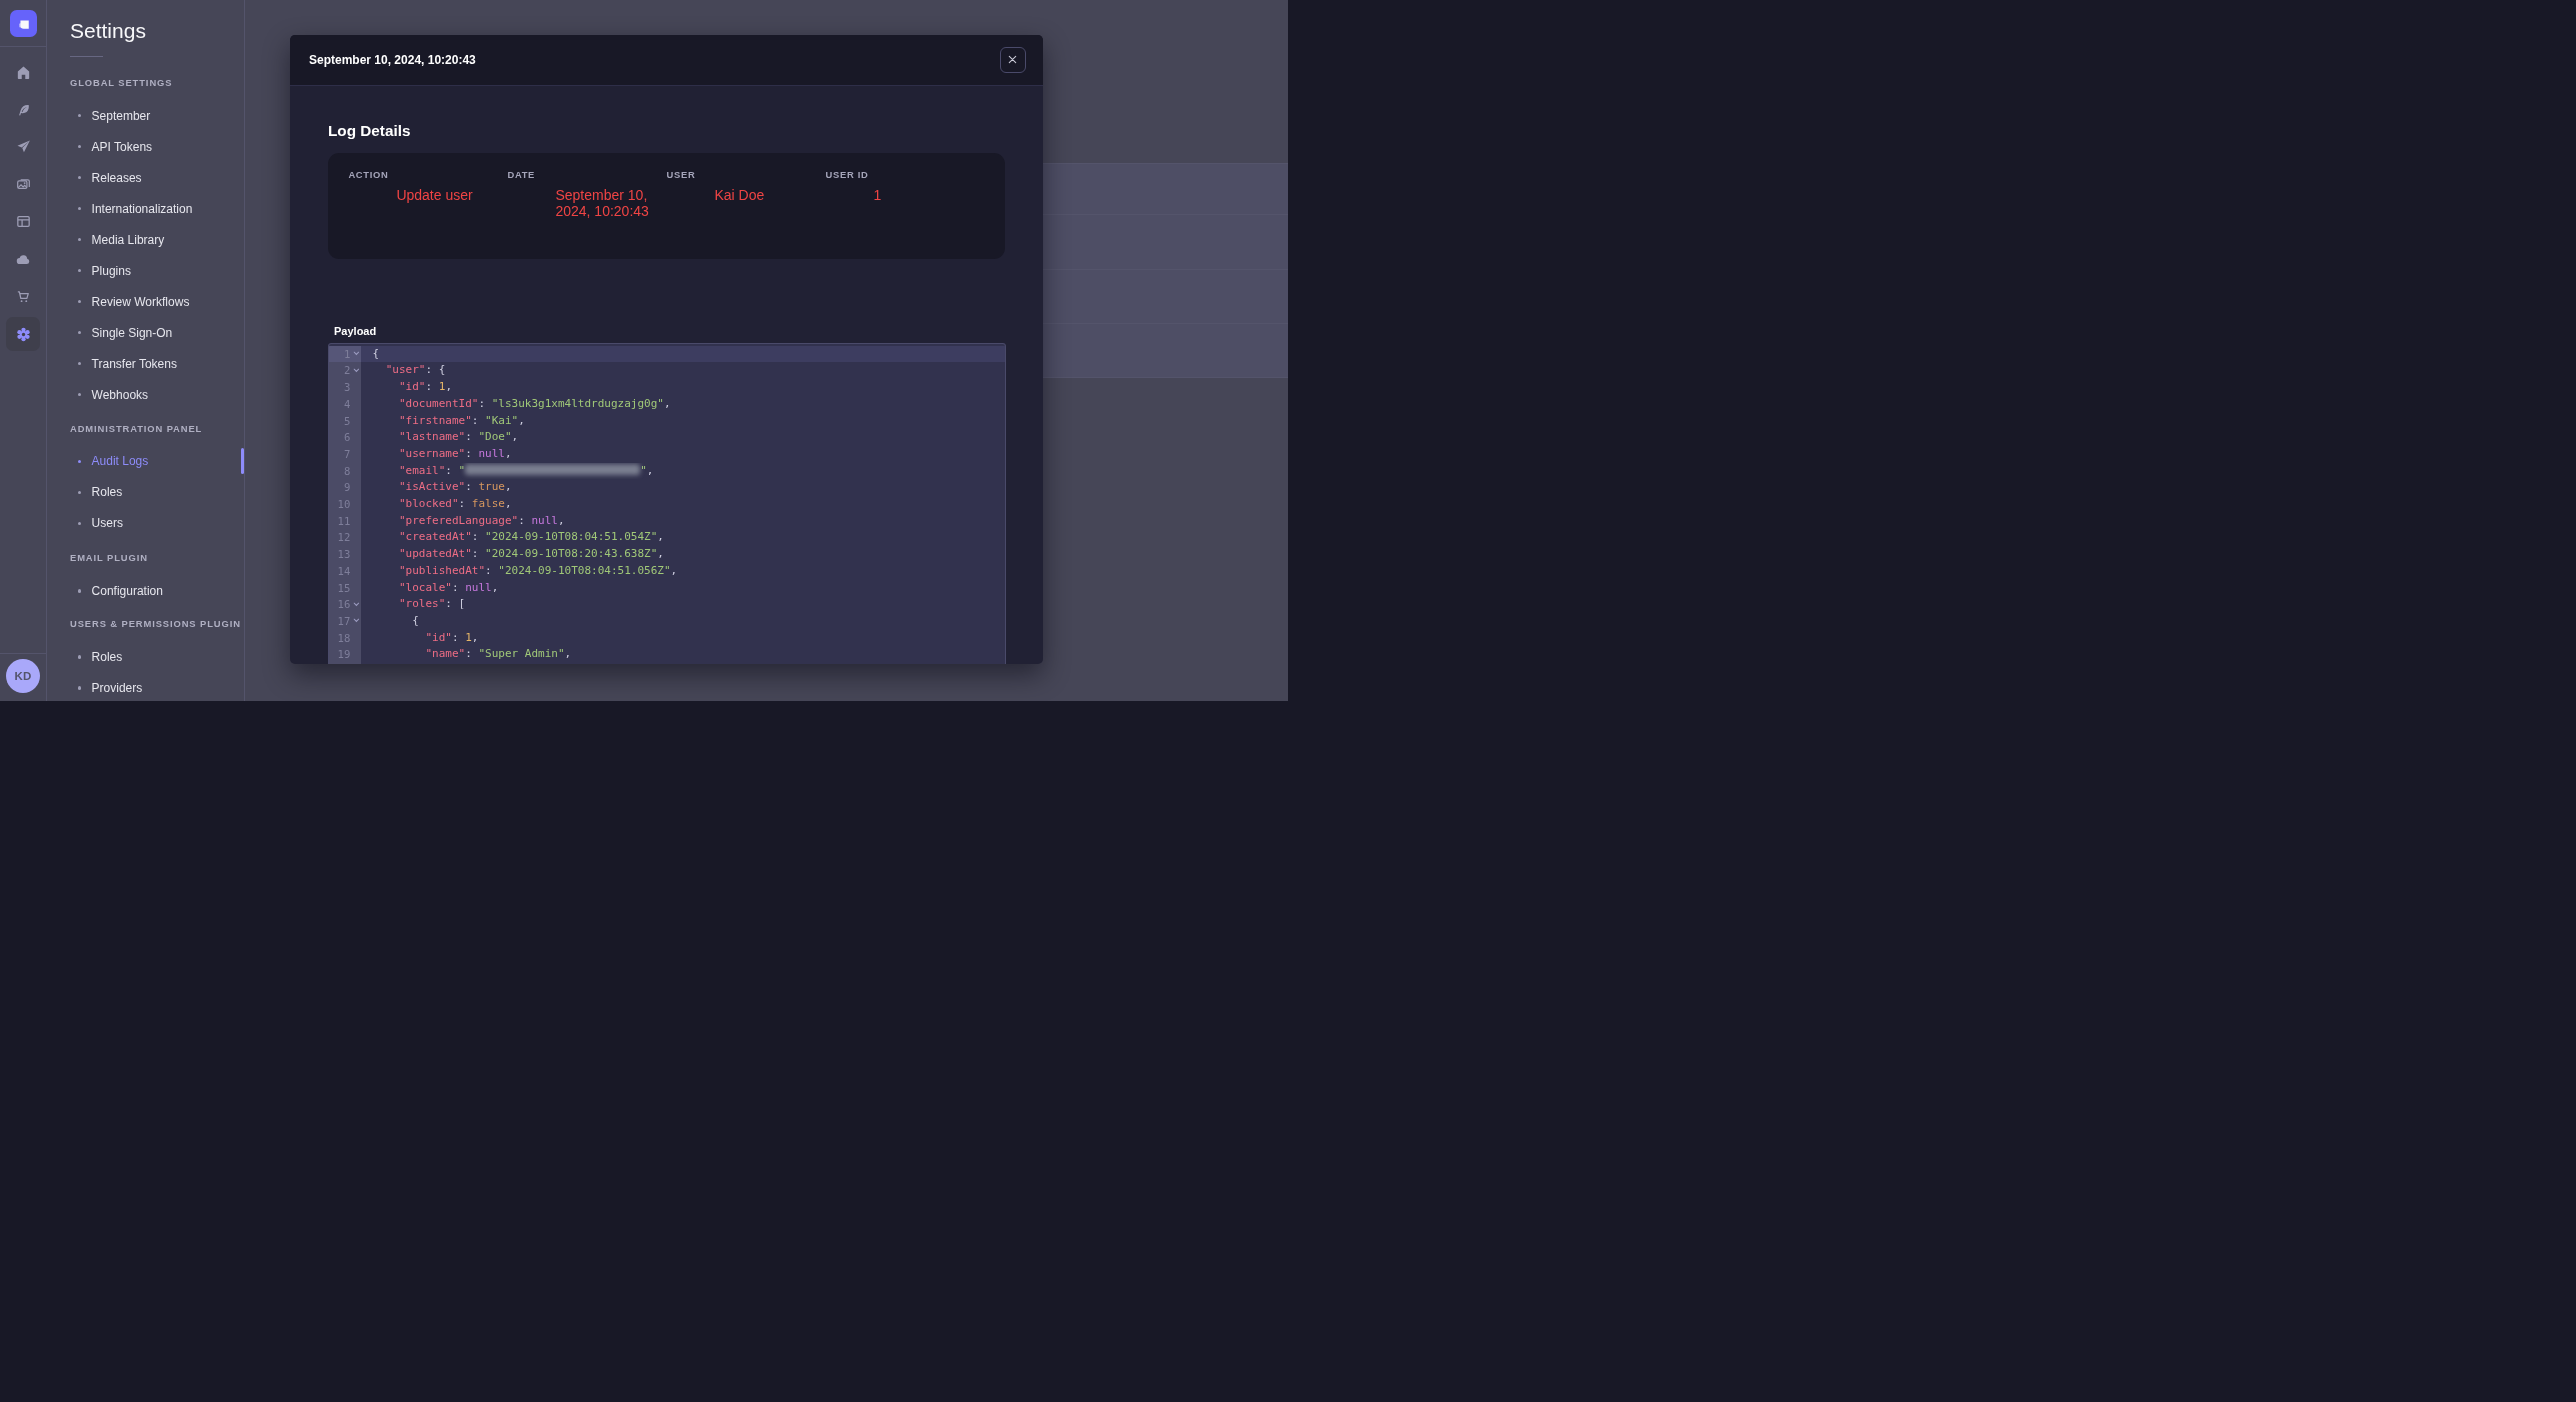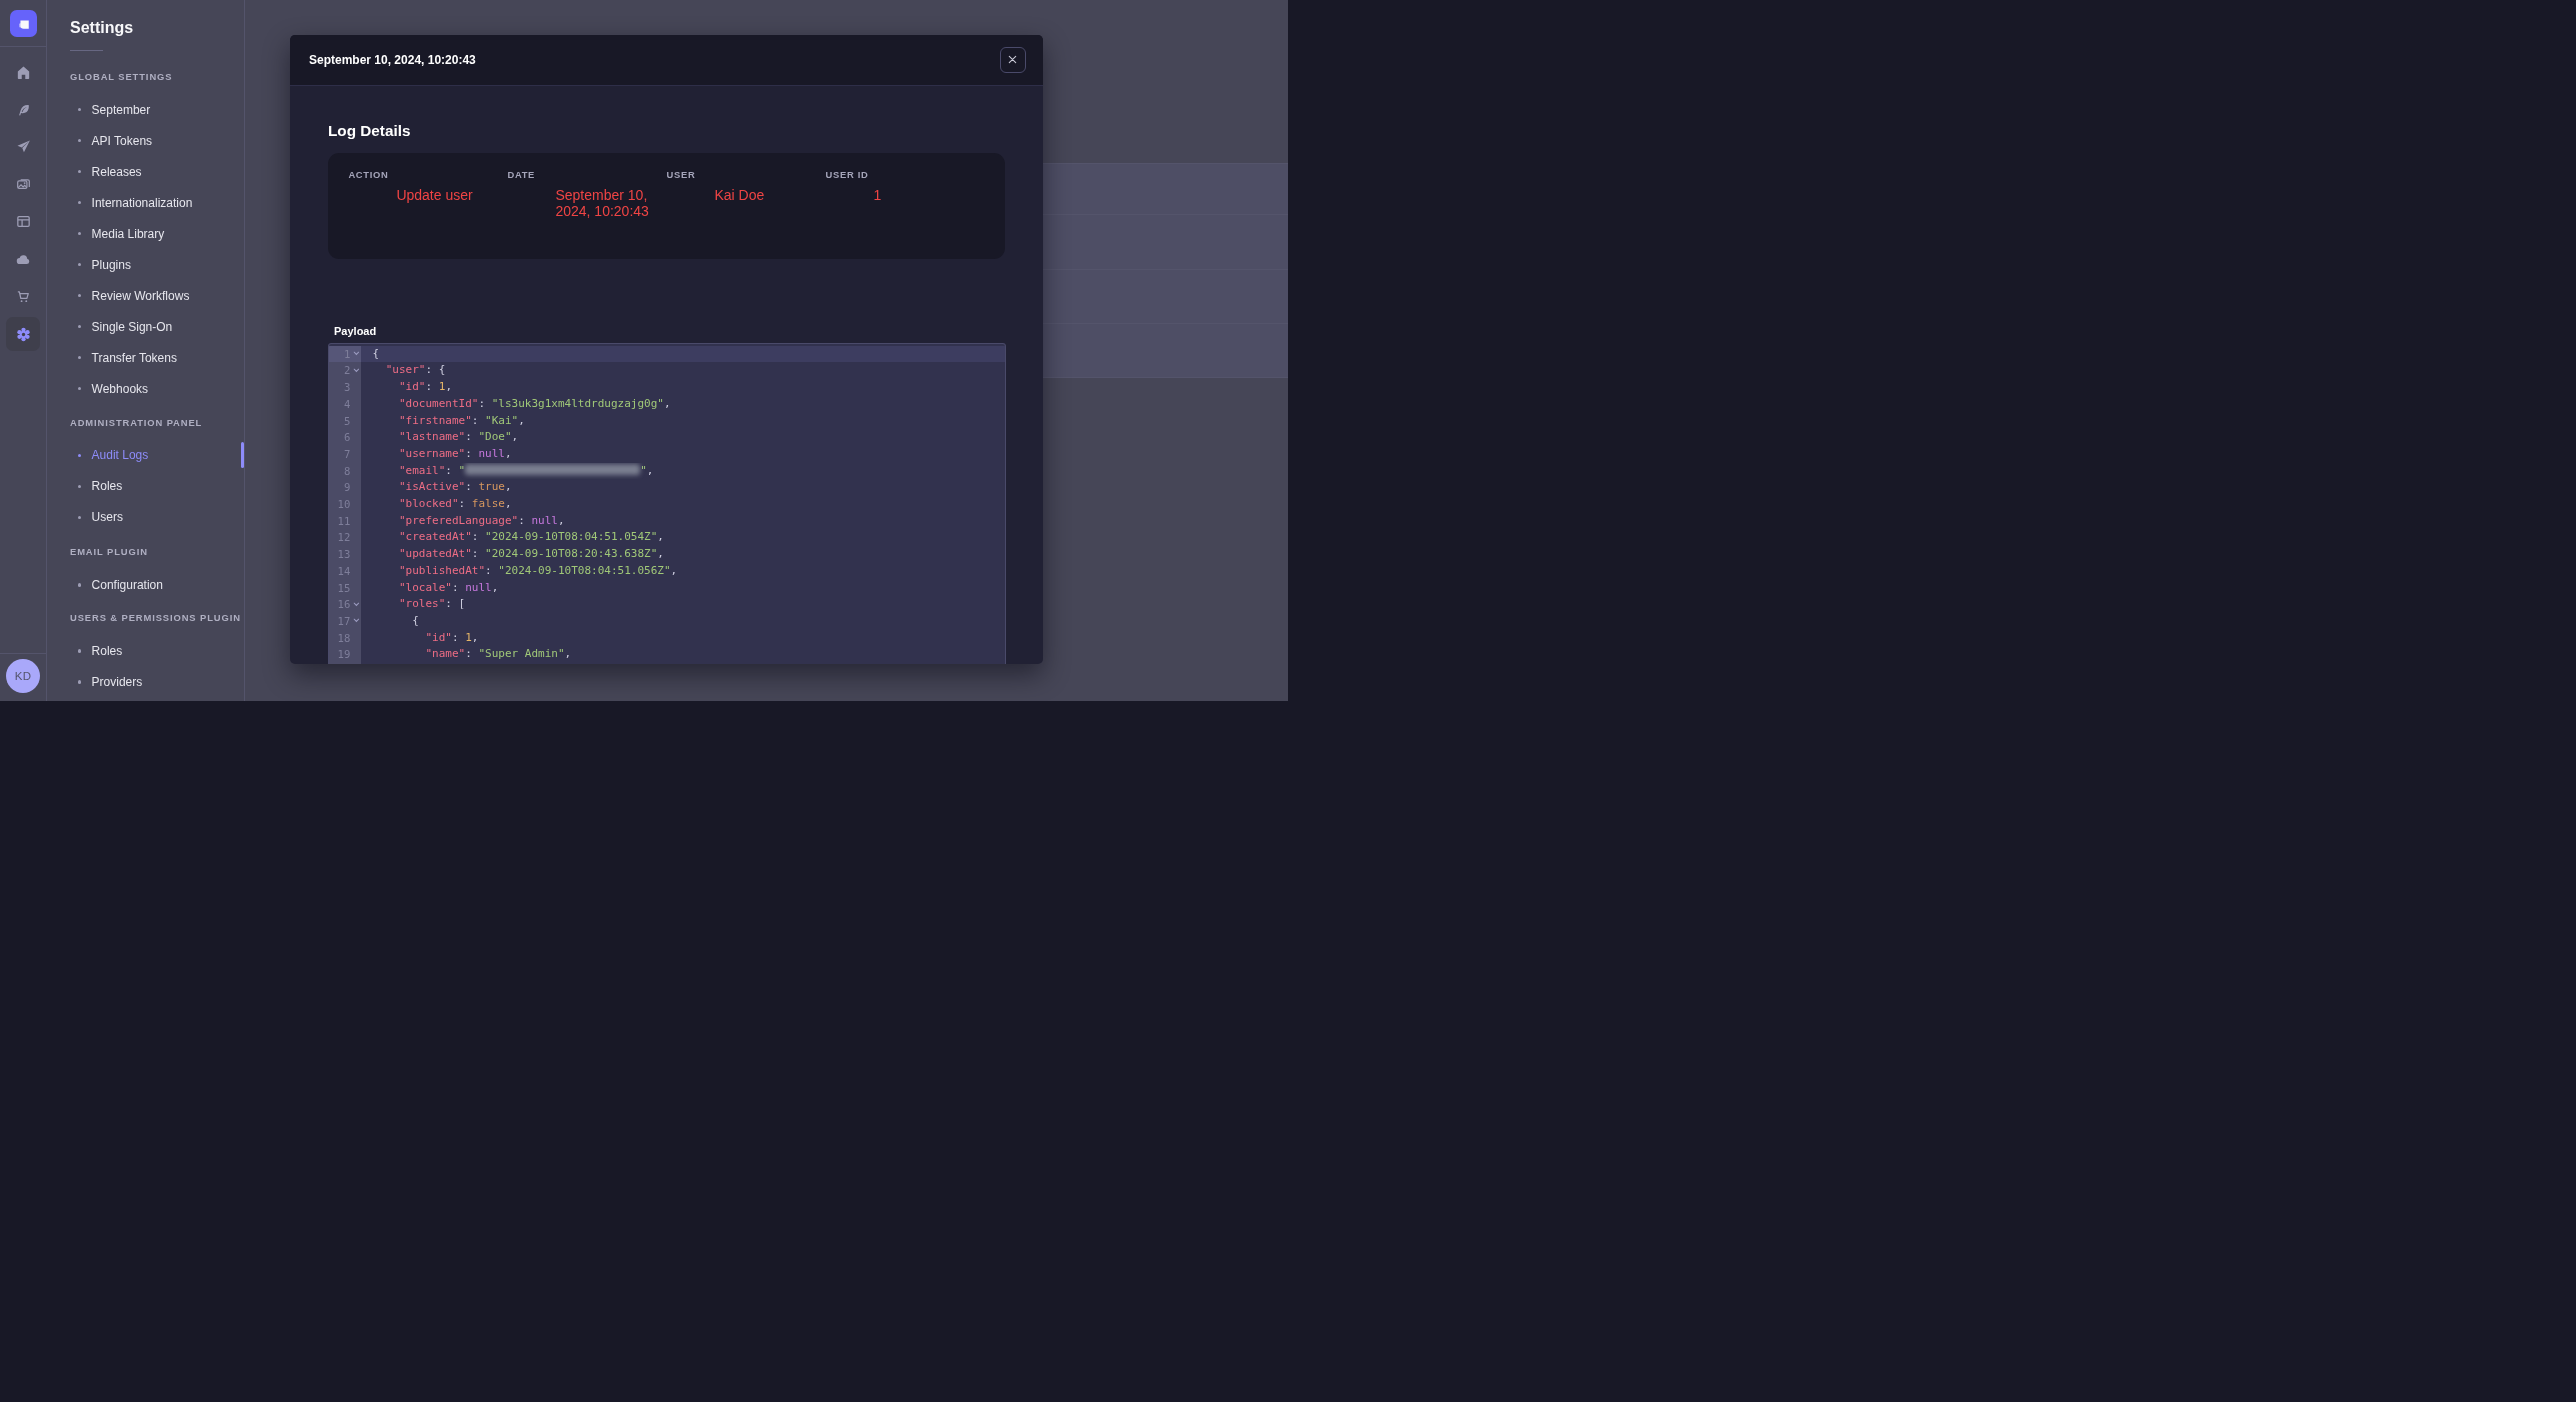--- a/index.html
+++ b/index.html
@@ -14,27 +14,27 @@
   .rail{position:absolute;left:0;top:0;bottom:0;width:47px;background:#212134;
         border-right:0.9px solid #32324d;}
   .rail-logo{position:absolute;left:10.2px;top:10.2px;width:26.4px;height:26.4px;border-radius:6.8px;
              background:#4945ff;display:flex;align-items:center;justify-content:center;cursor:pointer;}
   .rail-divider{position:absolute;left:0;right:0;top:46px;height:0.9px;background:#32324d;}
   .rail-item{position:absolute;left:6px;width:34px;height:34px;border-radius:6.8px;
              display:flex;align-items:center;justify-content:center;color:#8e8ea9;cursor:pointer;}
   .rail-item.active{background:#181826;color:#7b79ff;}
   .rail-bottom-divider{position:absolute;left:0;right:0;top:653px;height:0.9px;background:#32324d;}
   .avatar{position:absolute;left:6px;top:659px;width:34px;height:34px;border-radius:50%;
-          background:#9d9bff;color:#32324d;font-weight:400;font-size:11.5px;
+          background:#9d9bff;color:#32324d;font-weight:700;font-size:11.5px;
           display:flex;align-items:center;justify-content:center;cursor:pointer;letter-spacing:0.3px;}
 
   
   .subnav{position:absolute;left:47px;top:0;bottom:0;width:198px;background:#212134;
           border-right:0.9px solid #32324d;}
-  .sn-title{padding:19px 0 0 23px;font-size:16px;font-weight:700;color:#ffffff;}
+  .sn-title{padding:19px 0 0 23px;font-size:21px;font-weight:400;color:#ffffff;}
   .sn-divider{margin:12.8px 0 0 23px;width:33px;height:0.9px;background:#4a4a6a;}
   .sn-section-label{margin:20.4px 0 0 23px;font-size:9.4px;font-weight:700;letter-spacing:0.9px;
                     color:#a5a5ba;text-transform:uppercase;}
   .sn-section-label.s2{margin-top:12.8px;} .sn-section-label.s3{margin-top:13.6px;} .sn-section-label.s4{margin-top:12px;}
   .sn-list{margin-top:12px;}
   .sn-item{position:relative;height:31px;display:flex;align-items:center;padding-left:31px;
            font-size:12px;font-weight:500;color:#eaeaf0;cursor:pointer;}
   .sn-item .dot{width:3.4px;height:3.4px;border-radius:50%;background:#8e8ea9;margin-right:10.2px;flex:0 0 auto;}
   .sn-item.active{color:#7b79ff;}
   .sn-item.active .dot{background:#7b79ff;}

